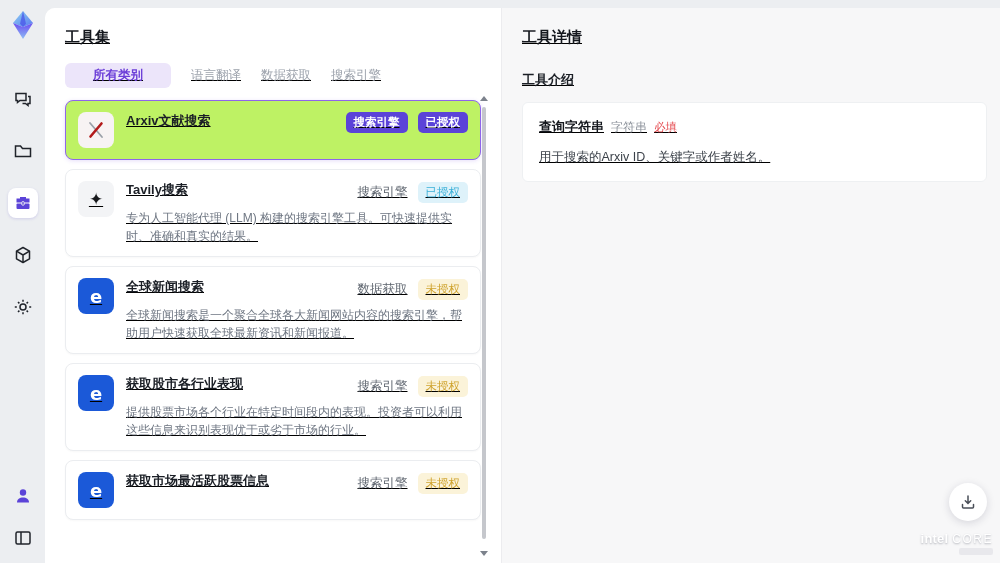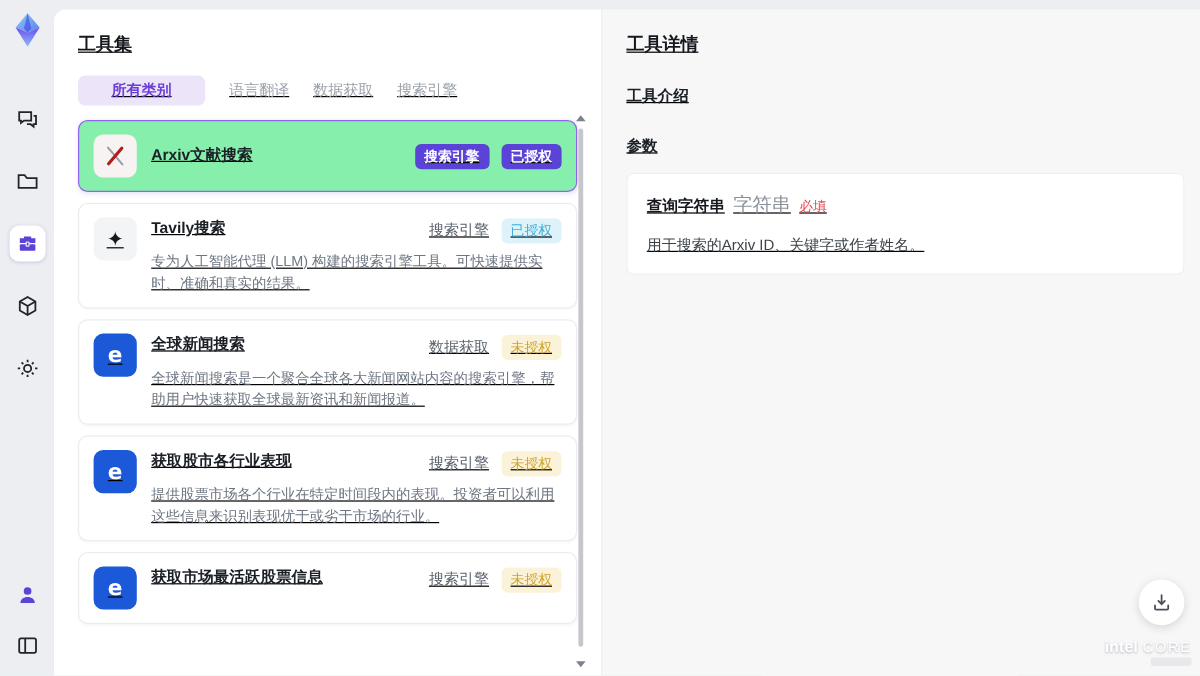--- a/index.html
+++ b/index.html
@@ -23,21 +23,21 @@
   .list-panel { width:457px; background:#ffffff; border-right:1px solid #ececef;
     padding:20px 0 0 20px; position:relative; flex-shrink:0; }
   .panel-title { font-size:15px; font-weight:bold; color:#15181e; }
   .tabs { display:flex; gap:20px; margin-top:16px; align-items:center; }
   .tab { font-size:12.5px; color:#9ba1ab; cursor:pointer; padding:4px 0; white-space:nowrap; }
   .tab.active { background:#ece5fa; color:#6c3fd8; font-weight:bold; padding:4px 28px; border-radius:6px; }
 
   .cards { margin-top:12px; width:416px; display:flex; flex-direction:column; gap:9px; }
   .card { background:#fff; border:1px solid #ebedf0; border-radius:8px; padding:11px 12px;
     display:flex; gap:12px; cursor:pointer; box-shadow:0 1px 2px rgba(20,20,40,.03); }
-  .card.selected { background:#86efac; border:1.5px solid #8f66ea; box-shadow:0 1px 4px rgba(120,80,230,.18);align-items:center; }
+  .card.selected { background:#bef264; border:1.5px solid #8f66ea; box-shadow:0 1px 4px rgba(120,80,230,.18); }
   .t-icon { width:36px; height:36px; border-radius:8px; flex-shrink:0; display:flex;
     align-items:center; justify-content:center; background:#f3f4f6; font-size:19px; }
   .icon-arxiv { background:#f7f3f3; }
   .icon-blue { background:#1b59d8; }
   .icon-star { background:#f3f4f6; color:#17191c; }
   .t-body { flex:1; min-width:0; }
   .t-top { display:flex; align-items:flex-start; }
   .t-name { font-size:13px; font-weight:bold; color:#1b1f26; flex:1; padding-right:6px; }
   .t-meta { display:flex; gap:10px; align-items:center; flex-shrink:0; }
   .t-desc { margin-top:5px; font-size:12px; color:#6e7682; line-height:1.5; padding-right:4px; }
@@ -55,21 +55,21 @@
   .scroll-thumb { width:4px; margin:6px auto 0; height:432px; background:#c5c7cc; border-radius:2px; }
 
   
   .detail { flex:1; padding:20px 20px 0 20px; position:relative; }
   .detail-title { font-size:15px; font-weight:bold; color:#15181e; }
   .section-h { font-size:13px; font-weight:bold; color:#1b1f26; margin-top:24px; }
   .white-box { margin-top:13px; background:#ffffff; border:1px solid #eef0f2; border-radius:6px;
     padding:14px 16px; font-size:12.5px; color:#33383f; line-height:1.6; }
   .param-line { display:flex; align-items:baseline; gap:7px; }
   .param-name { font-size:13px; font-weight:bold; color:#15181e; }
-  .param-type { font-size:16px; color:#8a9099; }
+  .param-type { font-size:12px; color:#8a9099; }
   .param-req { font-size:11.5px; color:#e5484d; }
   .param-desc { margin-top:9px; font-size:12.5px; color:#3c424a; }
 
   
   .dl-btn { position:absolute; right:20px; bottom:42px; width:38px; height:38px; border-radius:50%;
     background:#ffffff; box-shadow:0 2px 8px rgba(30,30,60,.15); display:flex; align-items:center;
     justify-content:center; cursor:pointer; }
   .intel { position:absolute; right:14px; bottom:8px; color:#ffffff;
     text-shadow:0 1px 2px rgba(90,95,110,.45); display:flex; flex-direction:column; align-items:flex-end; }
   .intel-line { font-size:13px; display:flex; align-items:center; gap:4px; }
@@ -247,21 +247,20 @@
       <div class="scroll-thumb"></div>
       <div class="scroll-arrow down"></div>
     </div>
   </div>
 
   <div class="detail">
     <div class="detail-title">工具详情</div>
 
     <div class="section-h">工具介绍</div>
 
-    <div class="section-h">参数</div>
     <div class="white-box">
       <div class="param-line">
         <span class="param-name">查询字符串</span>
         <span class="param-type">字符串</span>
         <span class="param-req">必填</span>
       </div>
       <div class="param-desc">用于搜索的Arxiv ID、关键字或作者姓名。</div>
     </div>
 
     <div class="dl-btn">

